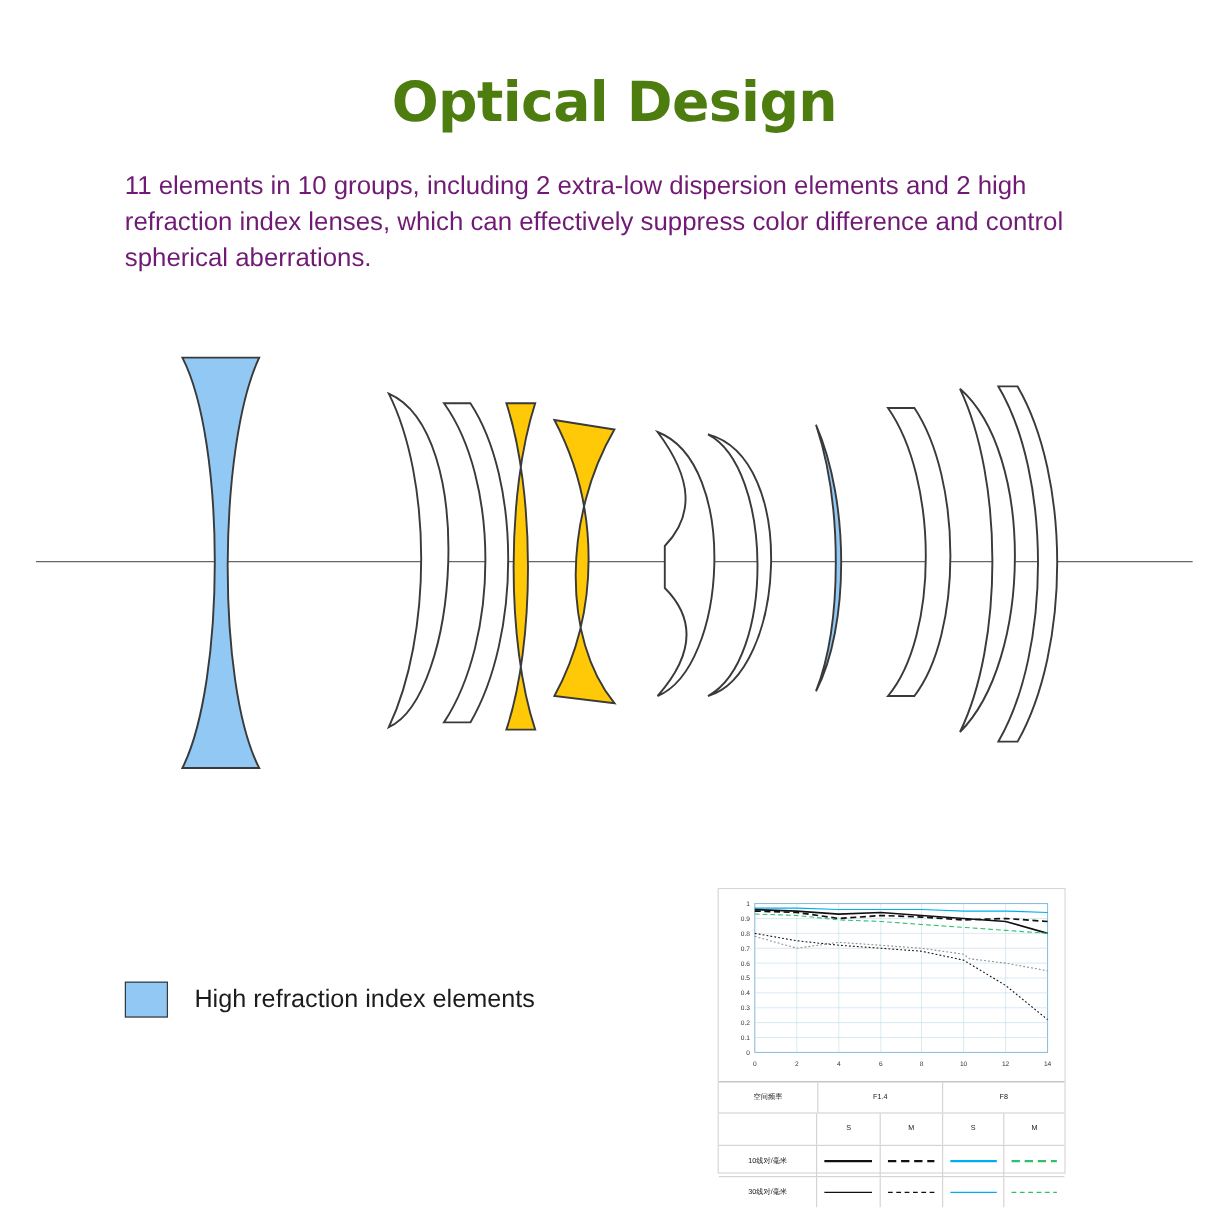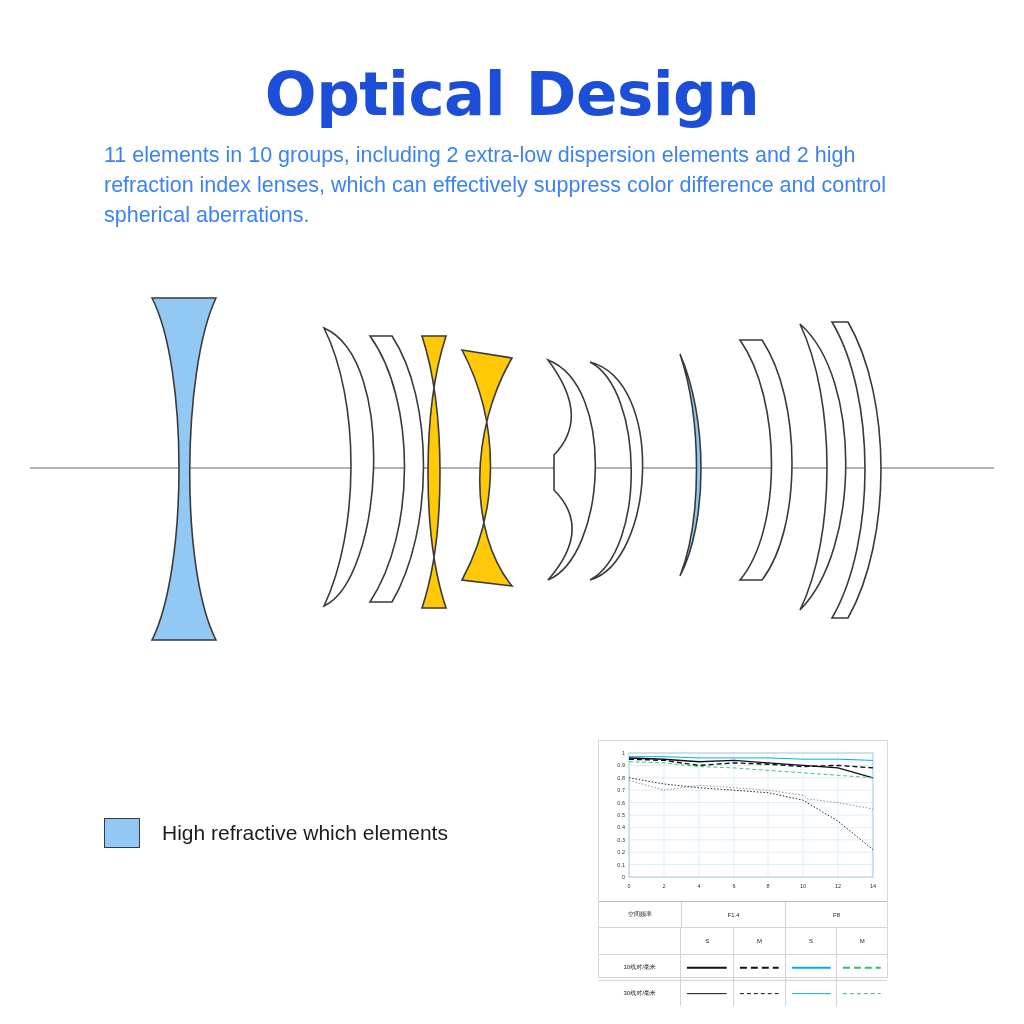--- a/index.html
+++ b/index.html
@@ -15,32 +15,32 @@
     overflow: hidden;
   }
   #page-title {
     position: absolute;
     top: 58px;
     left: 0;
     width: 1024px;
     text-align: center;
     font-family: "DejaVu Sans", sans-serif;
     font-weight: bold;
-    font-size: 61px;
+    font-size: 46px;
     letter-spacing: -0.5px;
-    color: #1d4ed8;
+    color: #4d7c0f;
   }
   #description {
     position: absolute;
     top: 140px;
     left: 104px;
     width: 820px;
     font-size: 21.5px;
     line-height: 30px;
-    color: #3b82f6;
+    color: #701a75;
   }
   #lens-diagram {
     position: absolute;
     top: 250px;
     left: 30px;
   }
   #legend {
     position: absolute;
     left: 104px;
     top: 805px;
@@ -143,21 +143,21 @@
 
     <path d="M 770 74 C 806 150 806 286 770 360 C 830 300 832 128 770 74 Z" fill="#ffffff" stroke="#3a3a3a" stroke-width="1.6"></path>
 
     <path d="M 802 72 C 846 146 846 292 802 368 L 818 368 C 862 290 862 148 818 72 Z" fill="#ffffff" stroke="#3a3a3a" stroke-width="1.6"></path>
   </svg>
 </div>
 
 <div id="legend">
   <div class="legend-row">
     <span class="legend-swatch" style="background:#92C9F4"></span>
-    <span class="legend-label">High refractive which elements</span>
+    <span class="legend-label">High refraction index elements</span>
   </div>
 </div>
 
 <div id="mtf-panel">
   <div id="mtf-chart-box">
     <svg width="288" height="160" viewBox="0 0 288 160">
       <rect x="0" y="0" width="288" height="160" fill="#ffffff"></rect>
 
       <rect x="30" y="12" width="244" height="124" fill="#ffffff" stroke="#7fb7d8" stroke-width="0.8"></rect>
 

